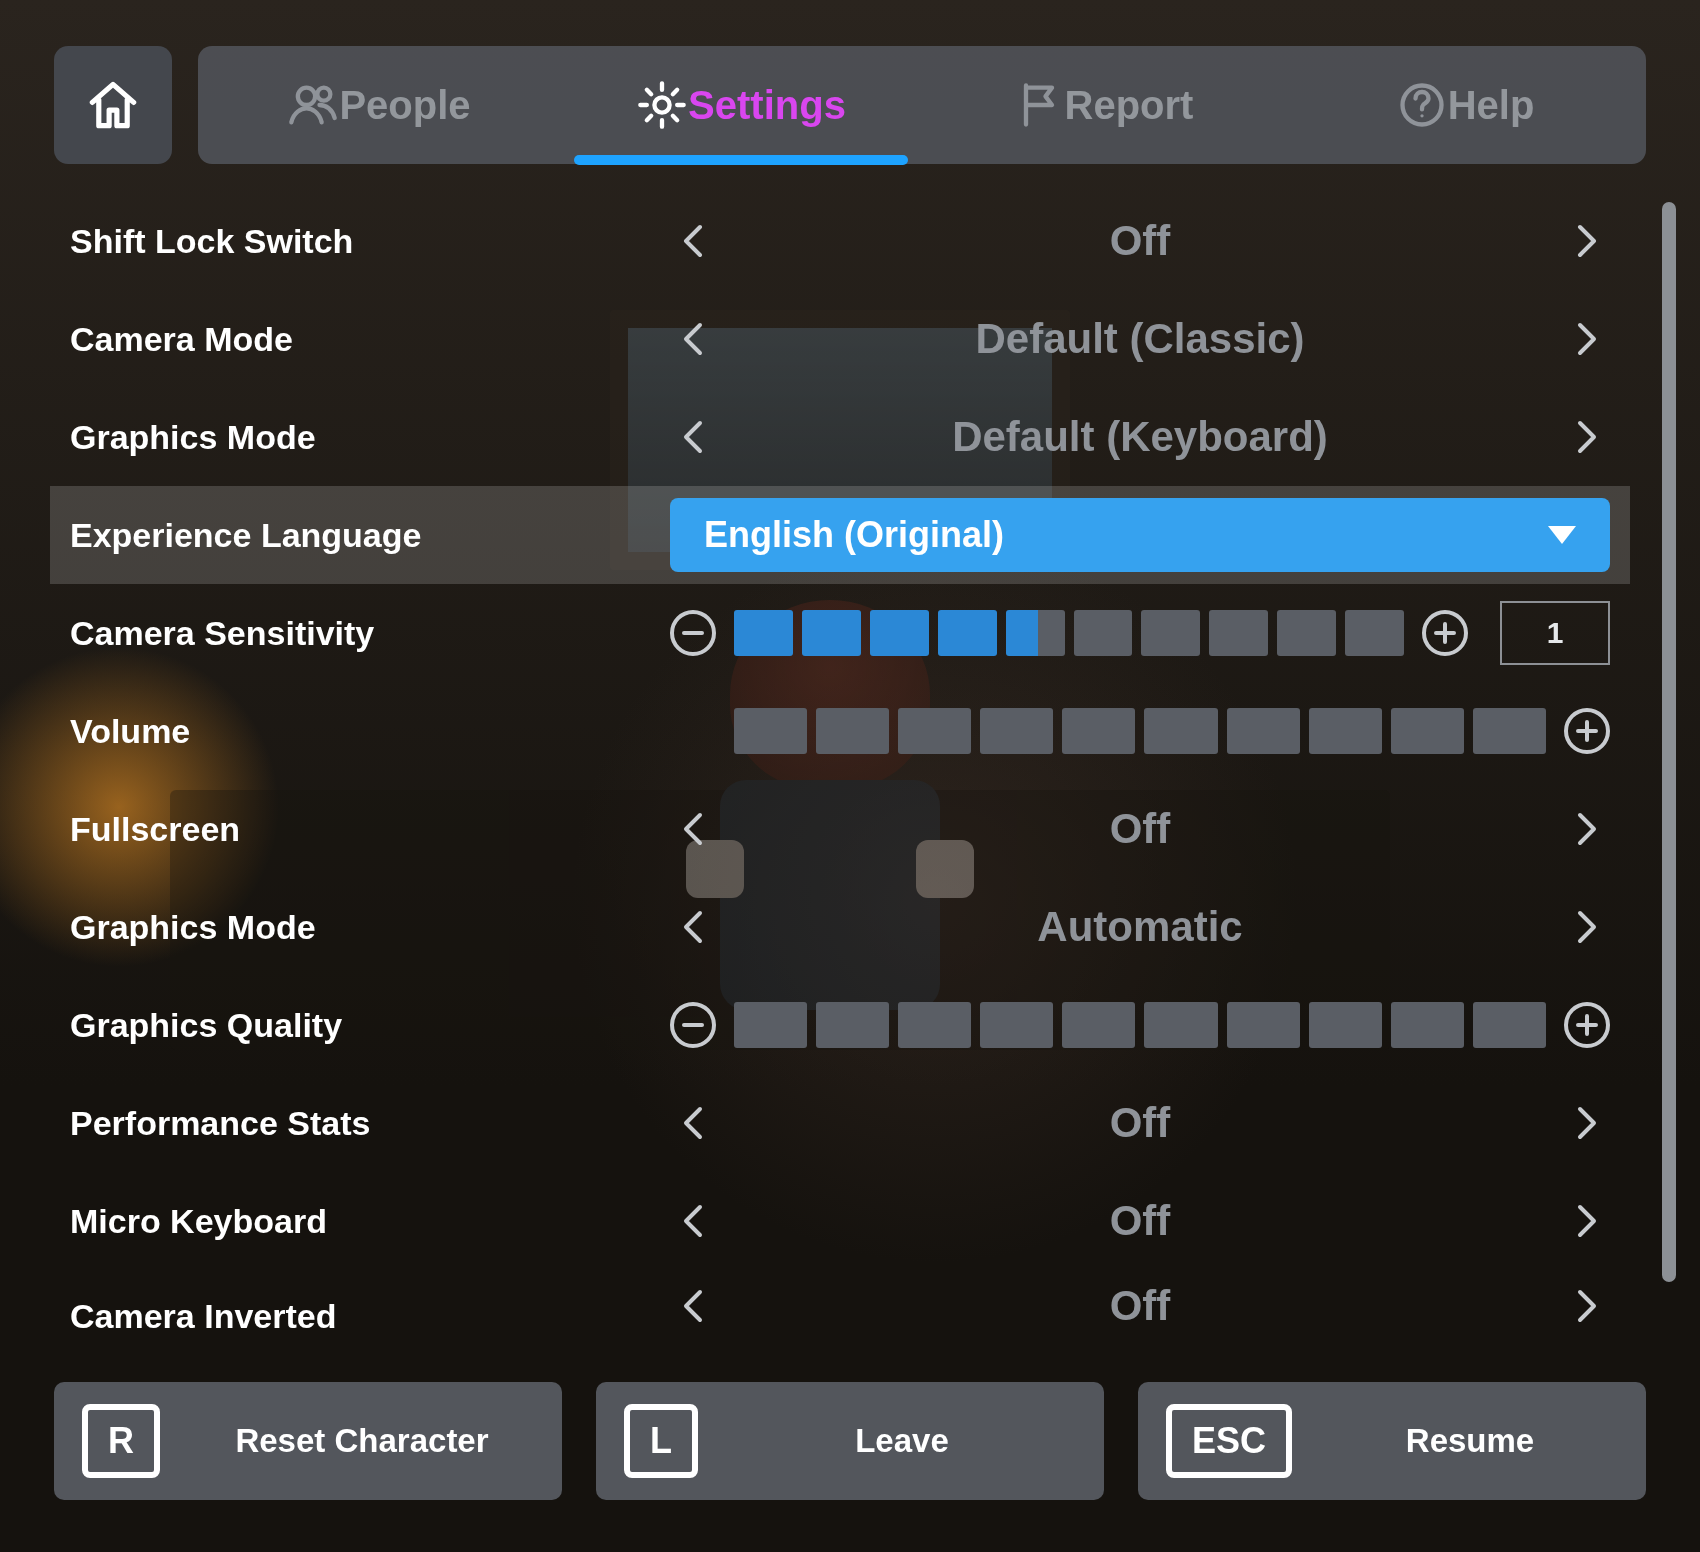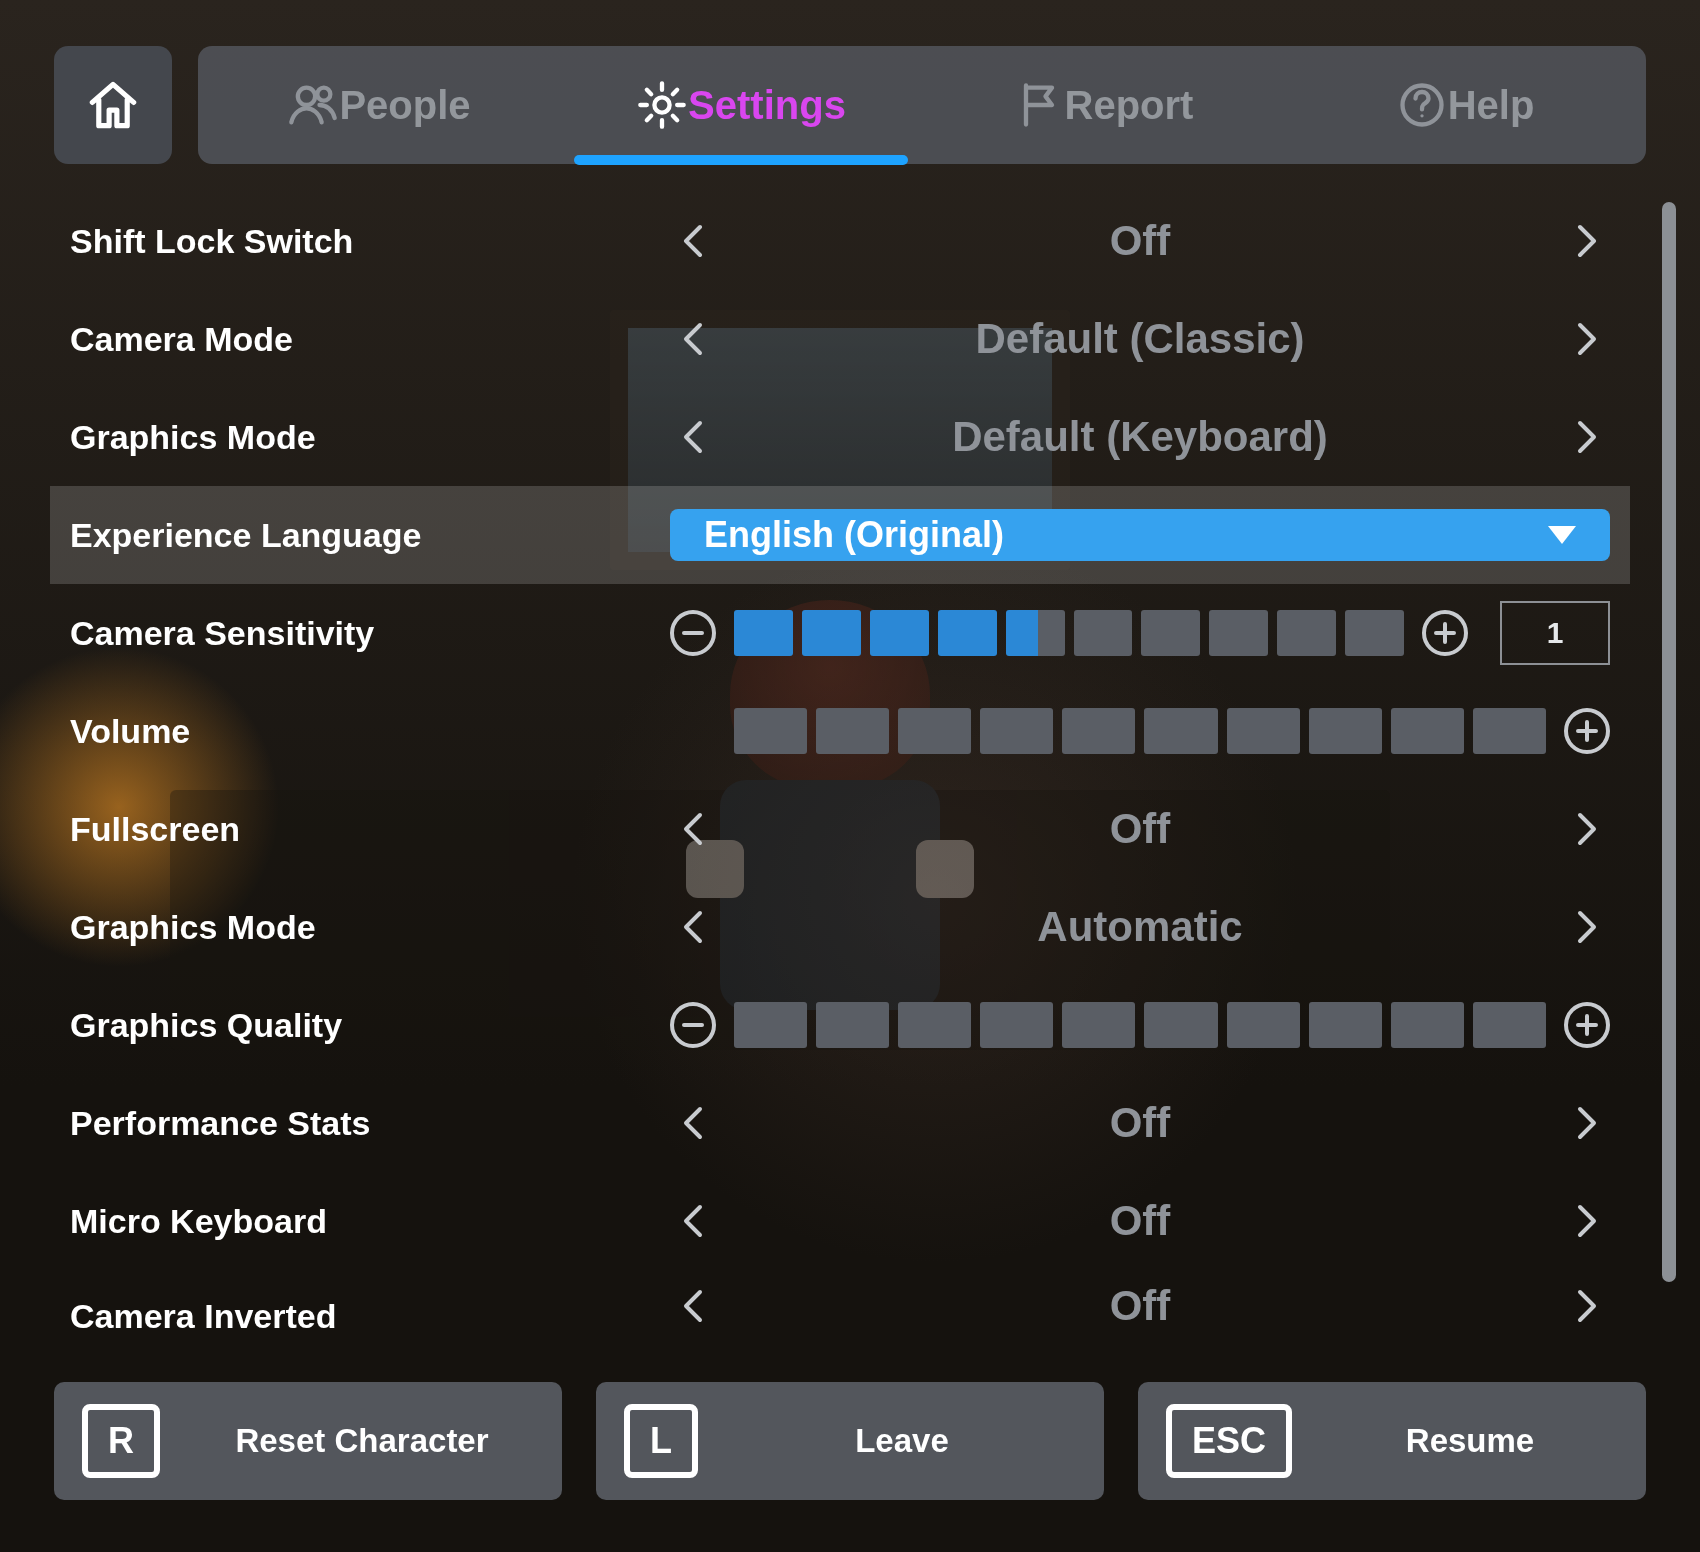--- a/index.html
+++ b/index.html
@@ -39,21 +39,21 @@
   .rows{position:absolute;inset:0 46px 0 0;overflow:hidden}
   .row{height:98px;display:flex;align-items:center;padding:0 20px;color:#fff}
   .row .label{flex:0 0 600px;font-size:34px;font-weight:800}
   .row .ctrl{flex:1;display:flex;align-items:center;gap:20px}
   .arrow{width:48px;height:48px;display:flex;align-items:center;justify-content:center;cursor:pointer}
   .arrow svg{width:40px;height:40px}
   .value{flex:1;text-align:center;font-size:42px;font-weight:600;color:#8f9399}
   .row.last{height:72px}
   .row.last .label{transform:translateY(10px)}
   .row.highlight{background:rgba(255,255,255,.17)}
-  .dropdown{flex:1;height:52px;background:#36a2ef;border-radius:8px;display:flex;align-items:center;padding:0 34px;justify-content:space-between;cursor:pointer}
+  .dropdown{flex:1;height:74px;background:#36a2ef;border-radius:8px;display:flex;align-items:center;padding:0 34px;justify-content:space-between;cursor:pointer}
   .dropdown span{color:#fff;font-size:36px;font-weight:800}
   .dropdown .tri{width:0;height:0;border-left:14px solid transparent;border-right:14px solid transparent;border-top:18px solid #fff}
 
   .bar-ctrl{flex:1;display:flex;align-items:center;gap:18px}
   .circle-btn{width:46px;height:46px;border:4px solid #c8cbcf;border-radius:50%;display:flex;align-items:center;justify-content:center;cursor:pointer;color:#c8cbcf;flex-shrink:0}
   .circle-btn svg{width:26px;height:26px}
   .segments{flex:1;display:flex;gap:9px;height:46px}
   .seg{flex:1;background:#5a5e65;border-radius:3px}
   .seg.on{background:#2b88d6}
   .seg.half{background:linear-gradient(90deg,#2b88d6 55%,#5a5e65 55%)}

